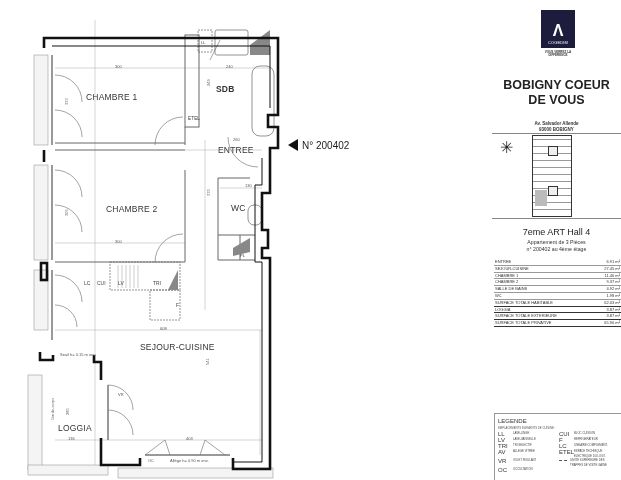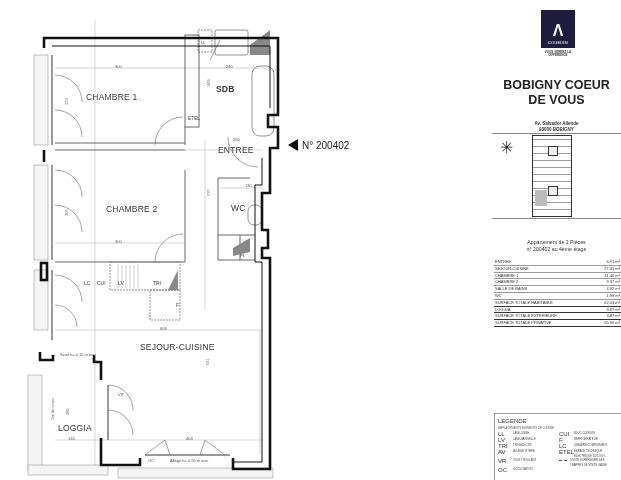--- a/index.html
+++ b/index.html
@@ -213,20 +213,21 @@
 
   <div class="site-box">
     <div class="compass">✳</div>
     <div class="building">
       <div class="core"></div>
       <div class="core2"></div>
       <div class="hl"></div>
     </div>
   </div>
 
+  <div class="hall">7eme ART Hall 4</div>
   <div class="sub">
     <div>Appartement de 3 Pièces</div>
     <div>n° 200402 au 4ème étage</div>
   </div>
 
   <div class="surf">
     <div class="surf-row">
         <span>ENTREE</span>
         <span>6.91 m²</span>
       </div>

